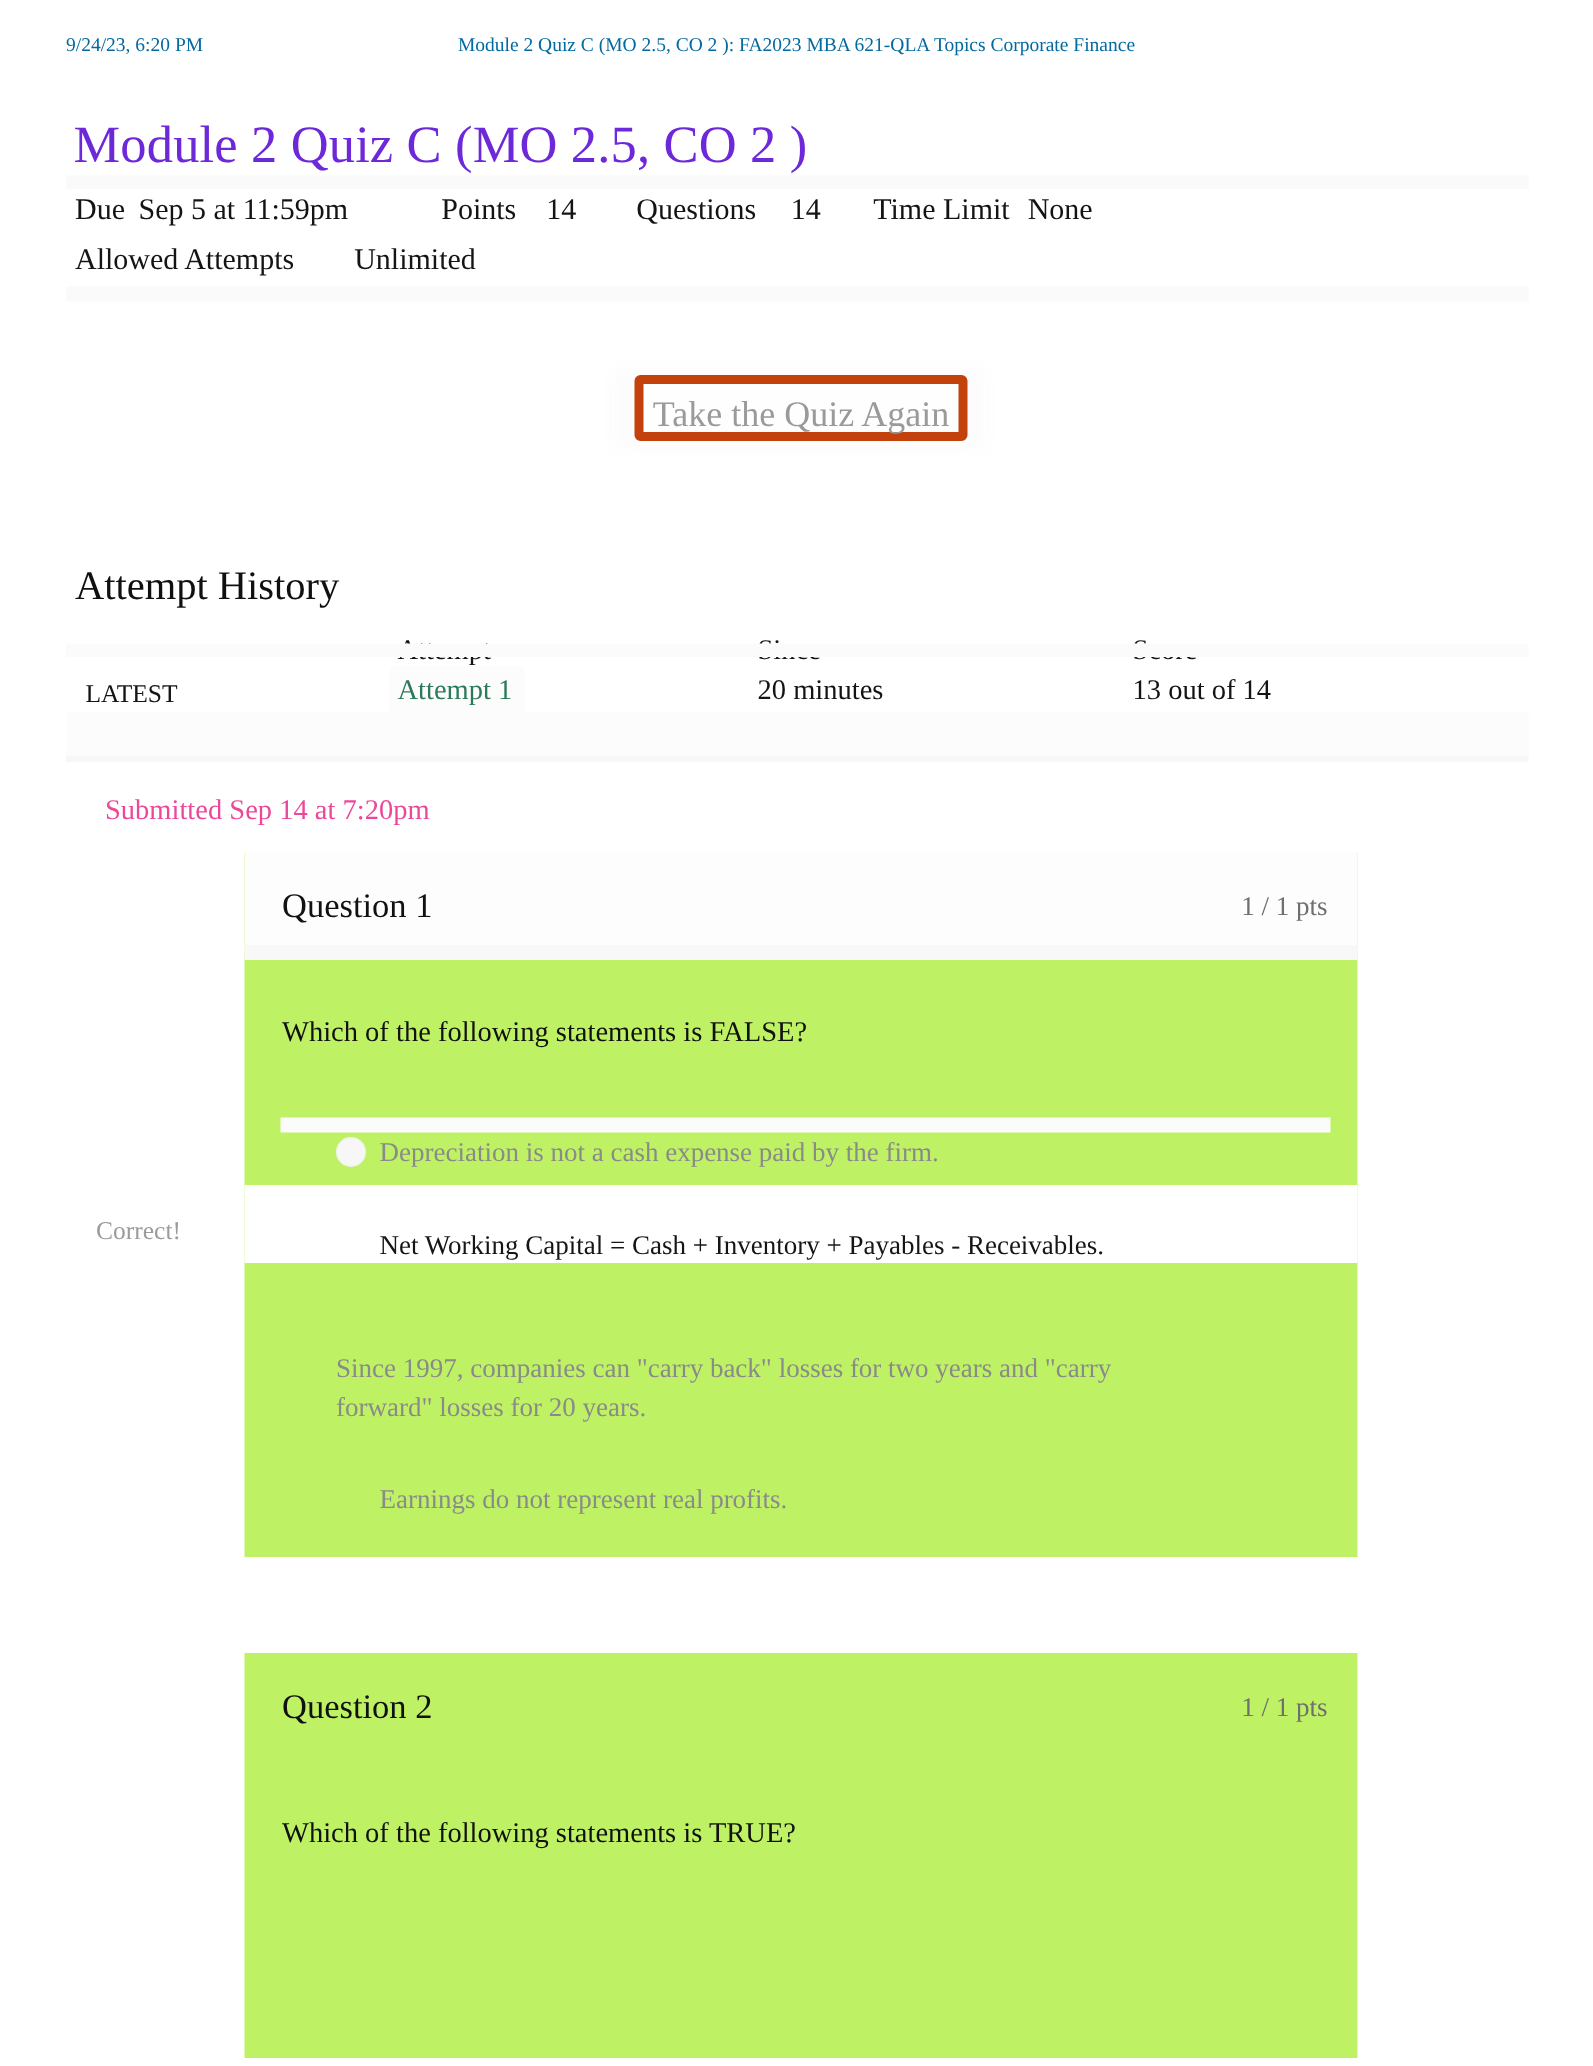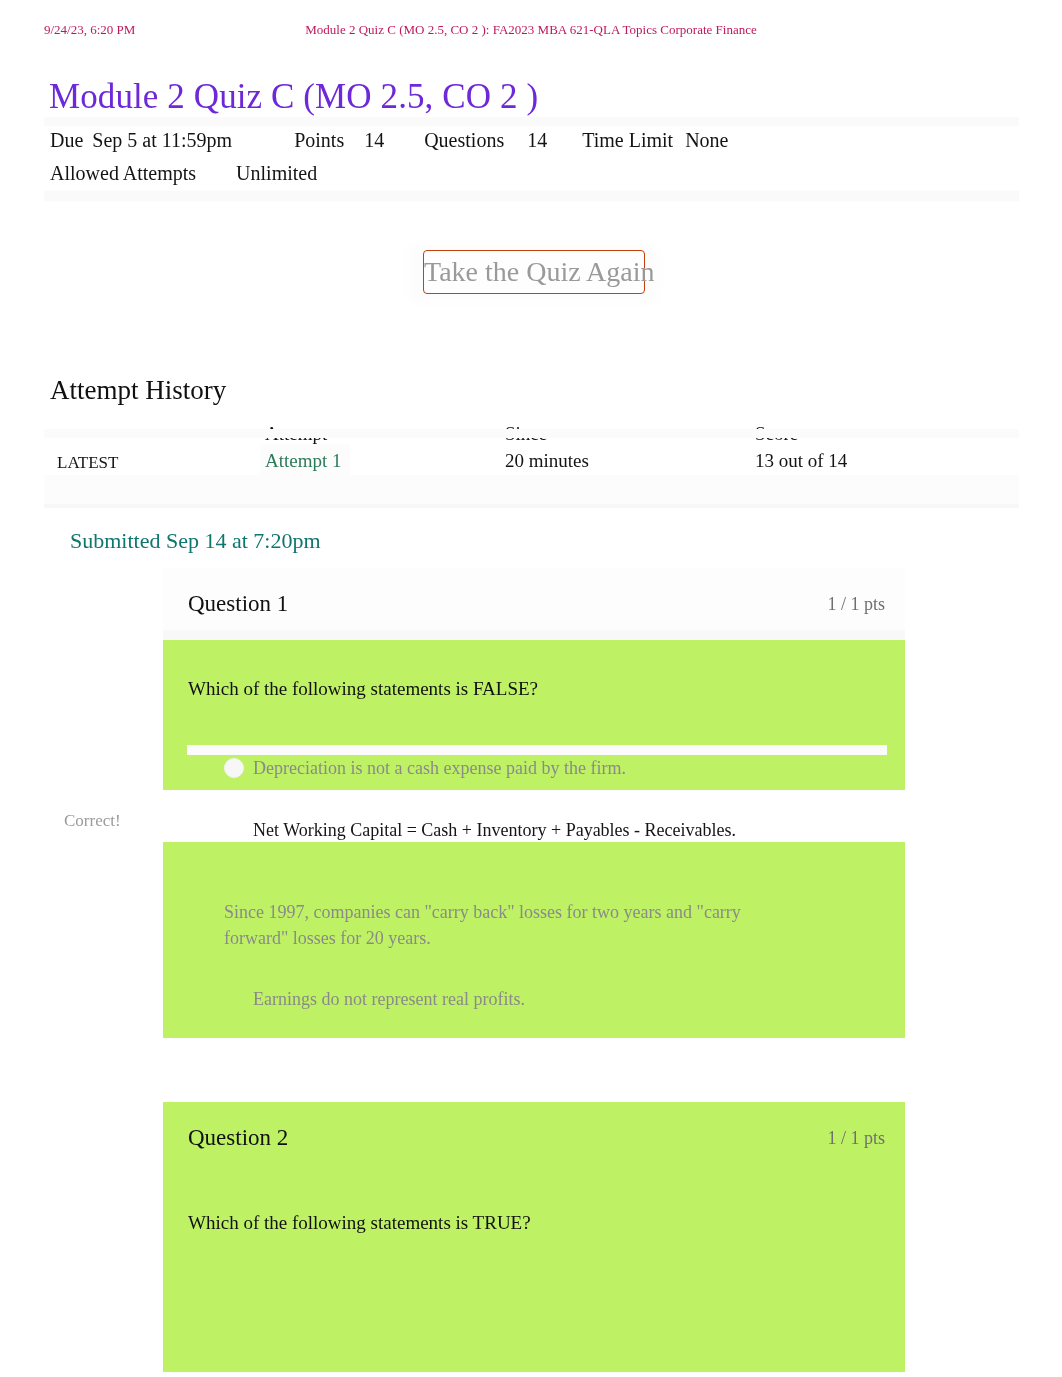--- a/index.html
+++ b/index.html
@@ -18,21 +18,21 @@
   }
 
   
   .print-header {
     position: absolute;
     top: 22px;
     left: 0;
     width: 843px;
     height: 18px;
     font-size: 13px;
-    color: #be185d;
+    color: #0369a1;
   }
   .print-header .ph-date {
     position: absolute;
     left: 44px;
     top: 0;
     white-space: nowrap;
   }
   .print-header .ph-title {
     position: absolute;
     left: 0;
@@ -115,24 +115,24 @@
     border-radius: 6px;
     filter: blur(5px);
   }
   .retake-btn {
     position: absolute;
     top: 5px;
     left: 15px;
     width: 222px;
     height: 44px;
     background: #fefefe;
-    border: 1px solid #c2410c;
+    border: 6px solid #c2410c;
     border-radius: 4px;
     color: #9a9a9a;
-    font-size: 28px;
+    font-size: 24px;
     font-family: "Liberation Serif", "DejaVu Serif", serif;
     line-height: 42px;
     text-align: center;
     white-space: nowrap;
     cursor: pointer;
     filter: blur(0.4px);
   }
 
   
   .section-title {
@@ -203,23 +203,23 @@
     height: 32px;
     background: #fbfcfb;
     border-radius: 3px;
   }
 
   
   .submitted {
     position: absolute;
     top: 529px;
     left: 70px;
-    font-size: 22px;
+    font-size: 19px;
     line-height: 24px;
-    color: #0f766e;
+    color: #ec4899;
     white-space: nowrap;
   }
 
   
   .q-card {
     position: absolute;
     left: 163px;
     width: 742px;
     background: #bef264;
   }

